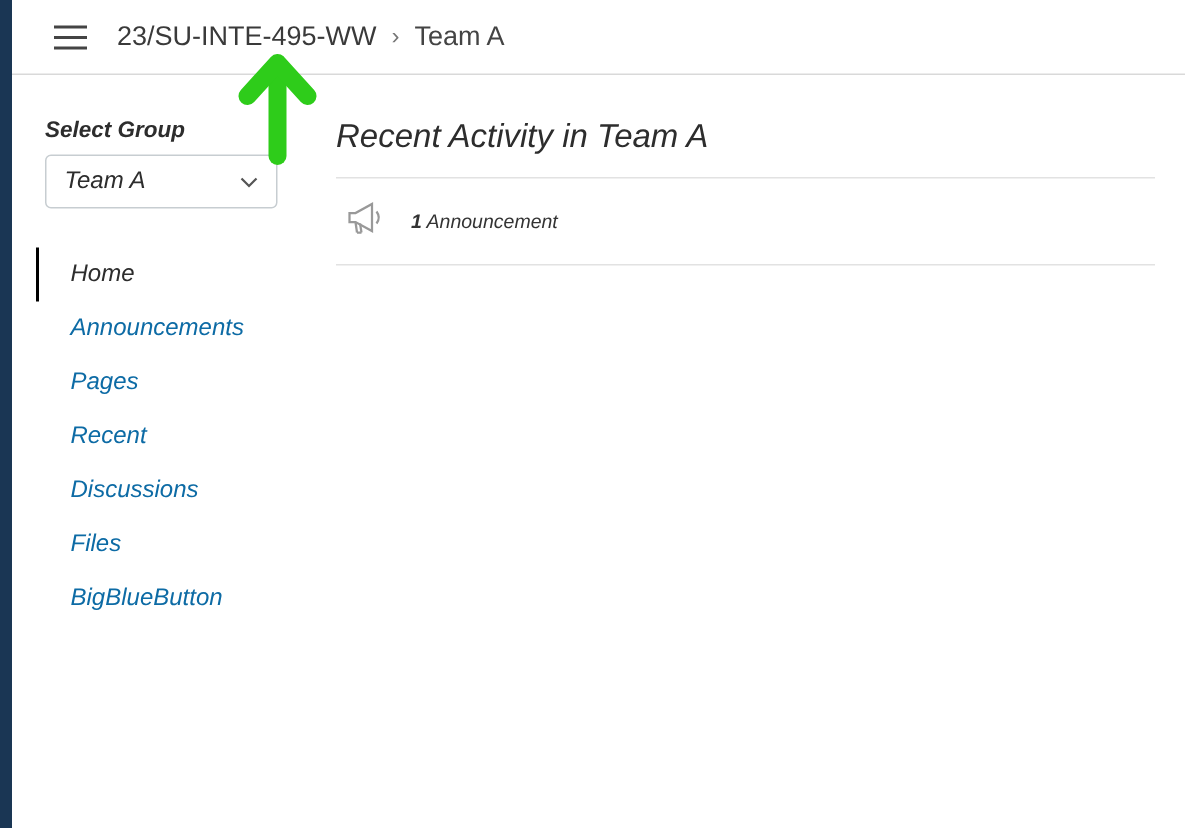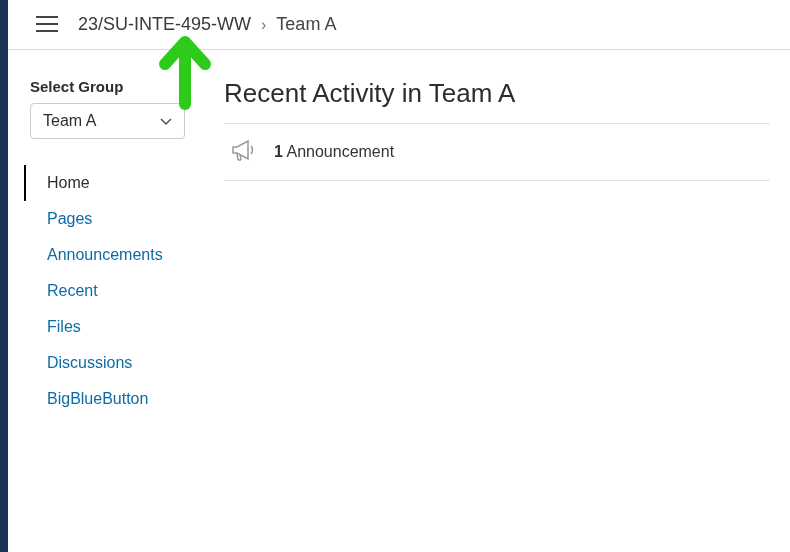--- a/index.html
+++ b/index.html
@@ -18,21 +18,21 @@
     .left-edge {
       position: absolute;
       left: 0;
       top: 0;
       width: 8px;
       height: 552px;
       background: #1a3654;
     }
     .header {
       display: flex;
-      align-items: flex-start;
+      align-items: flex-end;
       padding: 14px 20px 14px 34px;
       border-bottom: 1px solid #d9d9d9;
       gap: 18px;
     }
     .hamburger {
       display: flex;
       flex-direction: column;
       gap: 5px;
       cursor: pointer;
       padding: 2px;
@@ -62,20 +62,21 @@
     .annotation-arrow {
       position: absolute;
       left: 155px;
       top: 32px;
       z-index: 5;
       pointer-events: none;
     }
     .content-wrap {
       display: flex;
       padding-left: 24px;
+      font-style: italic;
     }
     .sidebar {
       width: 200px;
       padding-top: 28px;
       padding-right: 10px;
       flex-shrink: 0;
     }
     .select-label {
       font-size: 15px;
       font-weight: 600;
@@ -115,39 +116,39 @@
       color: #2d2d2d;
       border-left: 2px solid #000;
       font-weight: 500;
     }
     .main {
       flex: 1;
       padding-top: 28px;
       padding-right: 20px;
     }
     .main-title {
-      font-size: 26px;
+      font-size: 22px;
       font-weight: 400;
       color: #2d2d2d;
       margin-bottom: 14px;
     }
     .activity-item {
       display: flex;
       align-items: center;
       gap: 16px;
       padding: 14px 6px;
       border-top: 1px solid #e2e2e2;
       border-bottom: 1px solid #e2e2e2;
     }
     .megaphone-icon {
       color: #888;
       flex-shrink: 0;
     }
     .activity-text {
-      font-size: 16px;
+      font-size: 13px;
       color: #333;
     }
     .activity-count {
       font-weight: 700;
     }
   </style>
 </head>
 <body>
 
 <div class="left-edge"></div>
@@ -178,25 +179,25 @@
     <div class="group-select">
       <span>Team A</span>
       <span class="chevron">
         <svg width="12" height="8" viewBox="0 0 12 8">
             <polyline points="1,1 6,6 11,1" fill="none" stroke="#555" stroke-width="1.5"></polyline>
           </svg>
       </span>
     </div>
     <ul class="nav-list">
       <li class="nav-item active"><span>Home</span></li>
+      <li class="nav-item"><span>Announcements</span></li>
       <li class="nav-item"><span>Pages</span></li>
-      <li class="nav-item"><span>Announcements</span></li>
       <li class="nav-item"><span>Recent</span></li>
+      <li class="nav-item"><span>Discussions</span></li>
       <li class="nav-item"><span>Files</span></li>
-      <li class="nav-item"><span>Discussions</span></li>
       <li class="nav-item"><span>BigBlueButton</span></li>
     </ul>
   </aside>
 
   <main class="main">
     <h1 class="main-title">Recent Activity in Team A</h1>
     <div class="activity-item">
       <span class="megaphone-icon">
         <svg width="28" height="24" viewBox="0 0 28 24" fill="none" stroke="#999" stroke-width="1.5">
           <path d="M3 9 L3 15 L7 15 L18 21 L18 3 L7 9 Z"></path>

